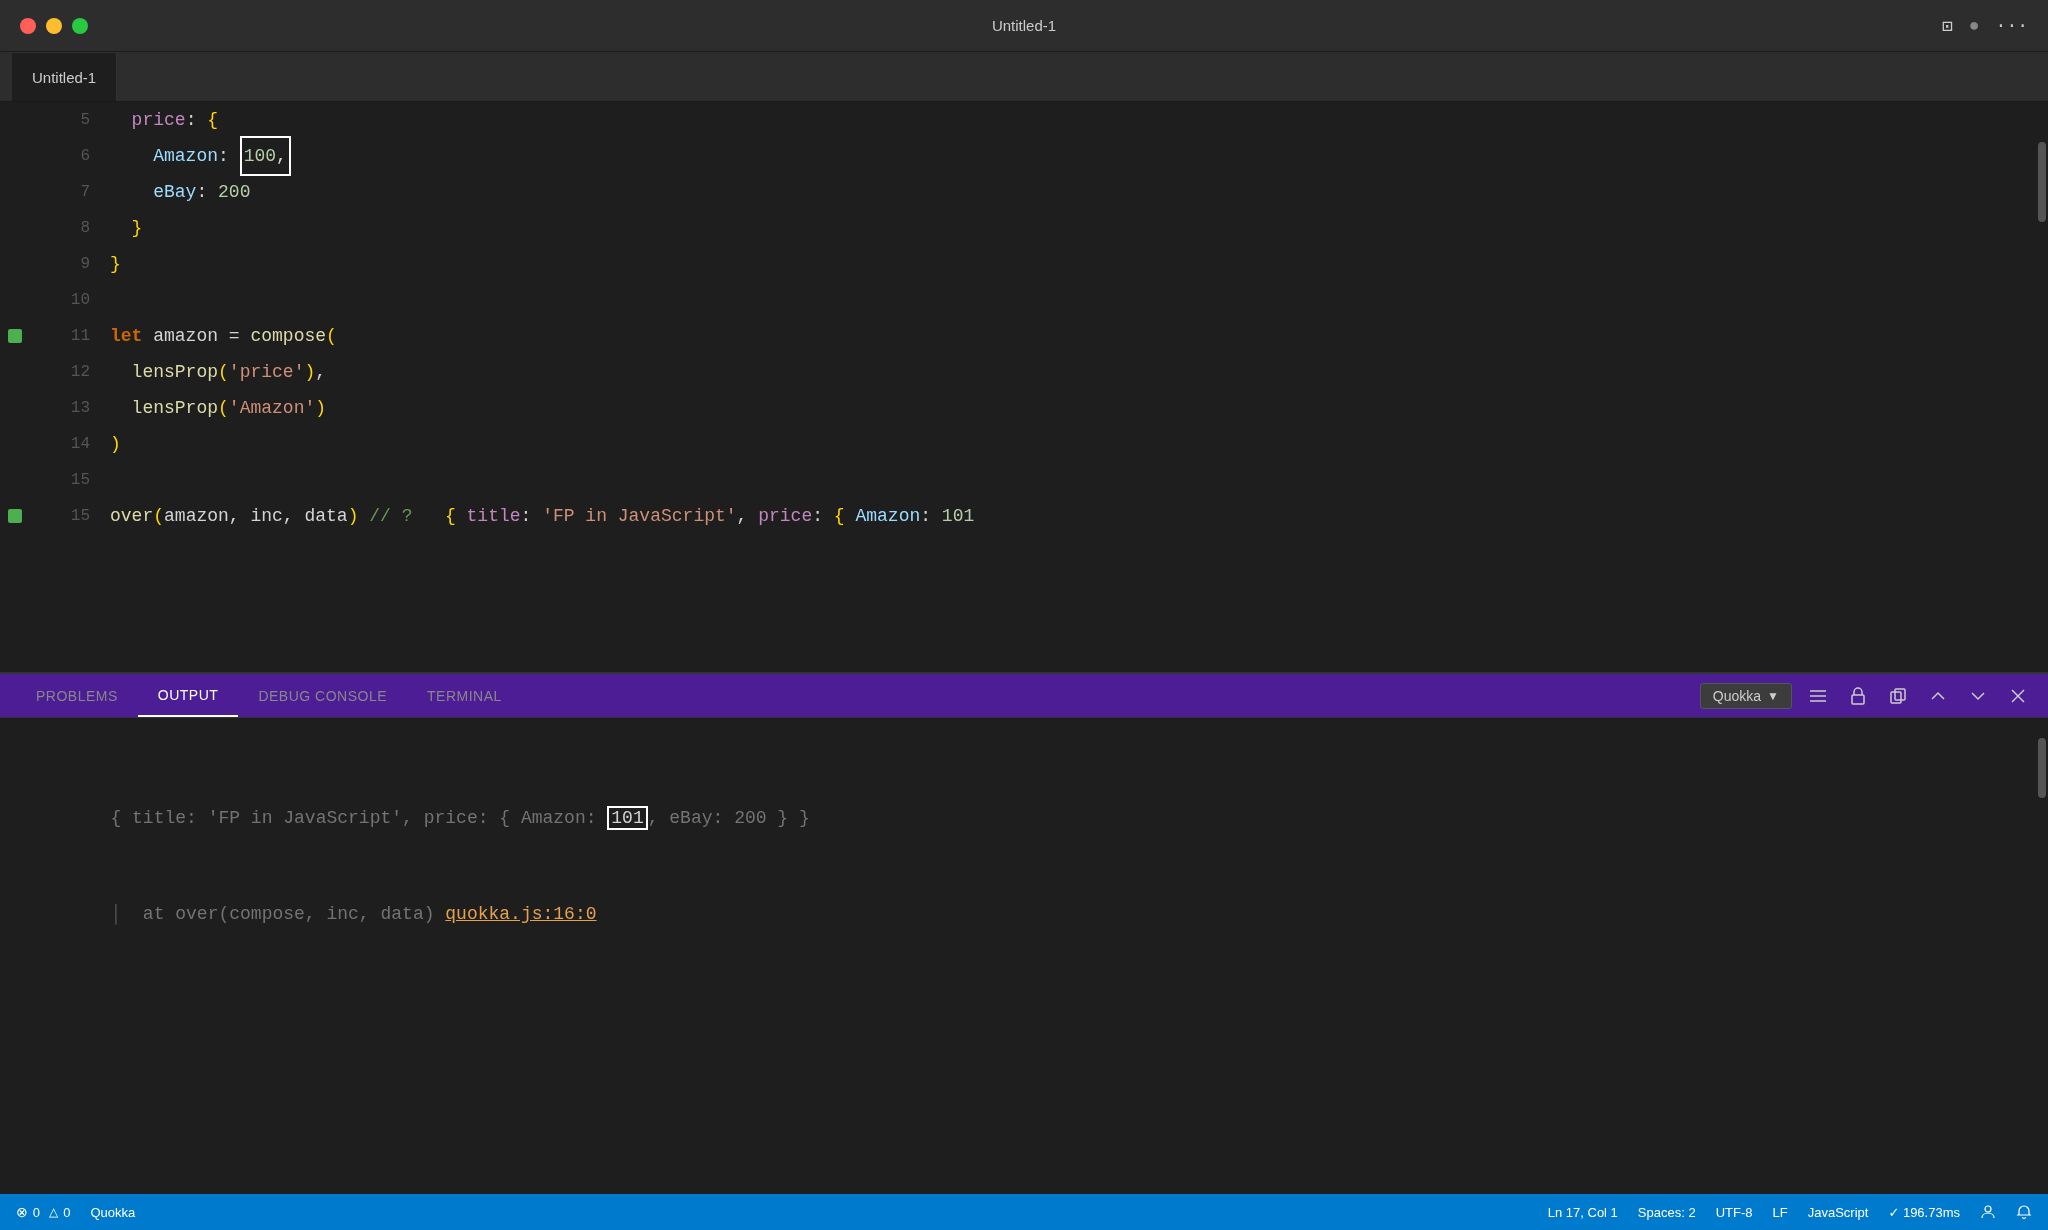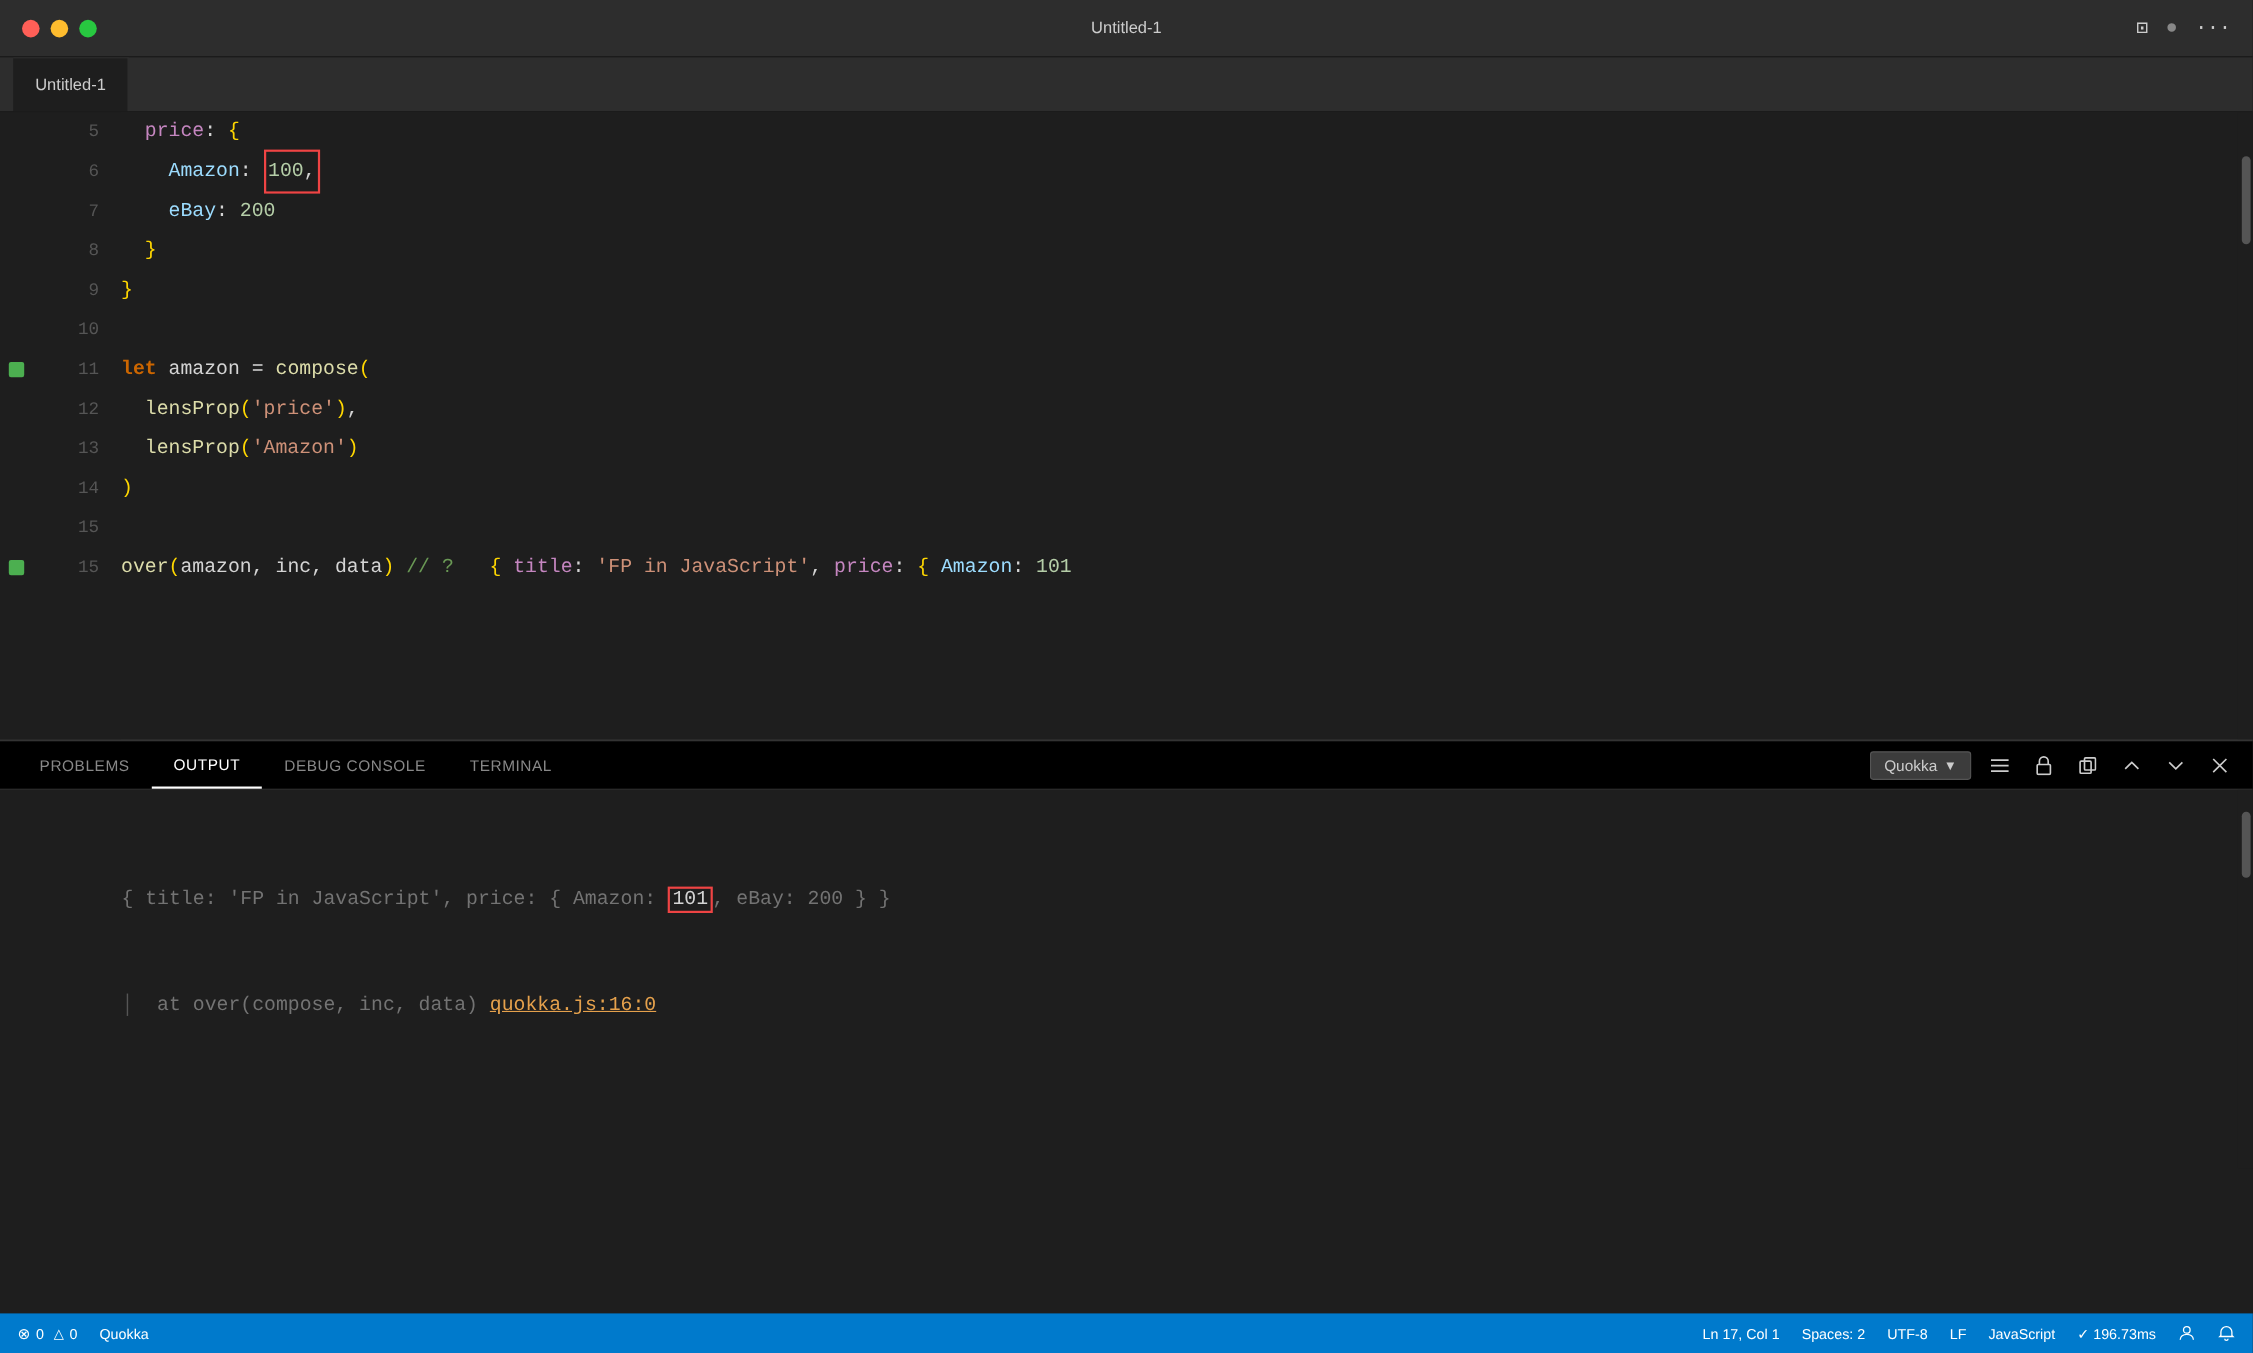--- a/index.html
+++ b/index.html
@@ -168,38 +168,38 @@
     .t-magenta { color: #c586c0; font-family: Liberation Mono, monospace; } 
     .t-yellow { color: #dcdcaa; }
     .t-blue { color: #9cdcfe; }
     .t-comment { color: #6a9955; }
     .t-white { color: #d4d4d4; }
     .t-paren { color: #ffd700; }
     .t-bracket { color: #ffd700; }
 
     
     .highlight-box {
-      border: 2px solid #ef4444;
+      border: 2px solid #ffffff;
       padding: 0 2px;
       display: inline;
     }
 
     
     .output-panel {
       width: 100%;
       height: 390px;
       background: #1e1e1e;
       border-top: 2px solid #333;
       display: flex;
       flex-direction: column;
     }
 
     .panel-tabs {
       height: 44px;
-      background: #000000;
+      background: #4c1d95;
       display: flex;
       align-items: flex-start;
       padding: 0 16px;
       gap: 0;
       border-bottom: 1px solid #333;
       position: relative;
     }
 
     .panel-tab {
       height: 100%;

